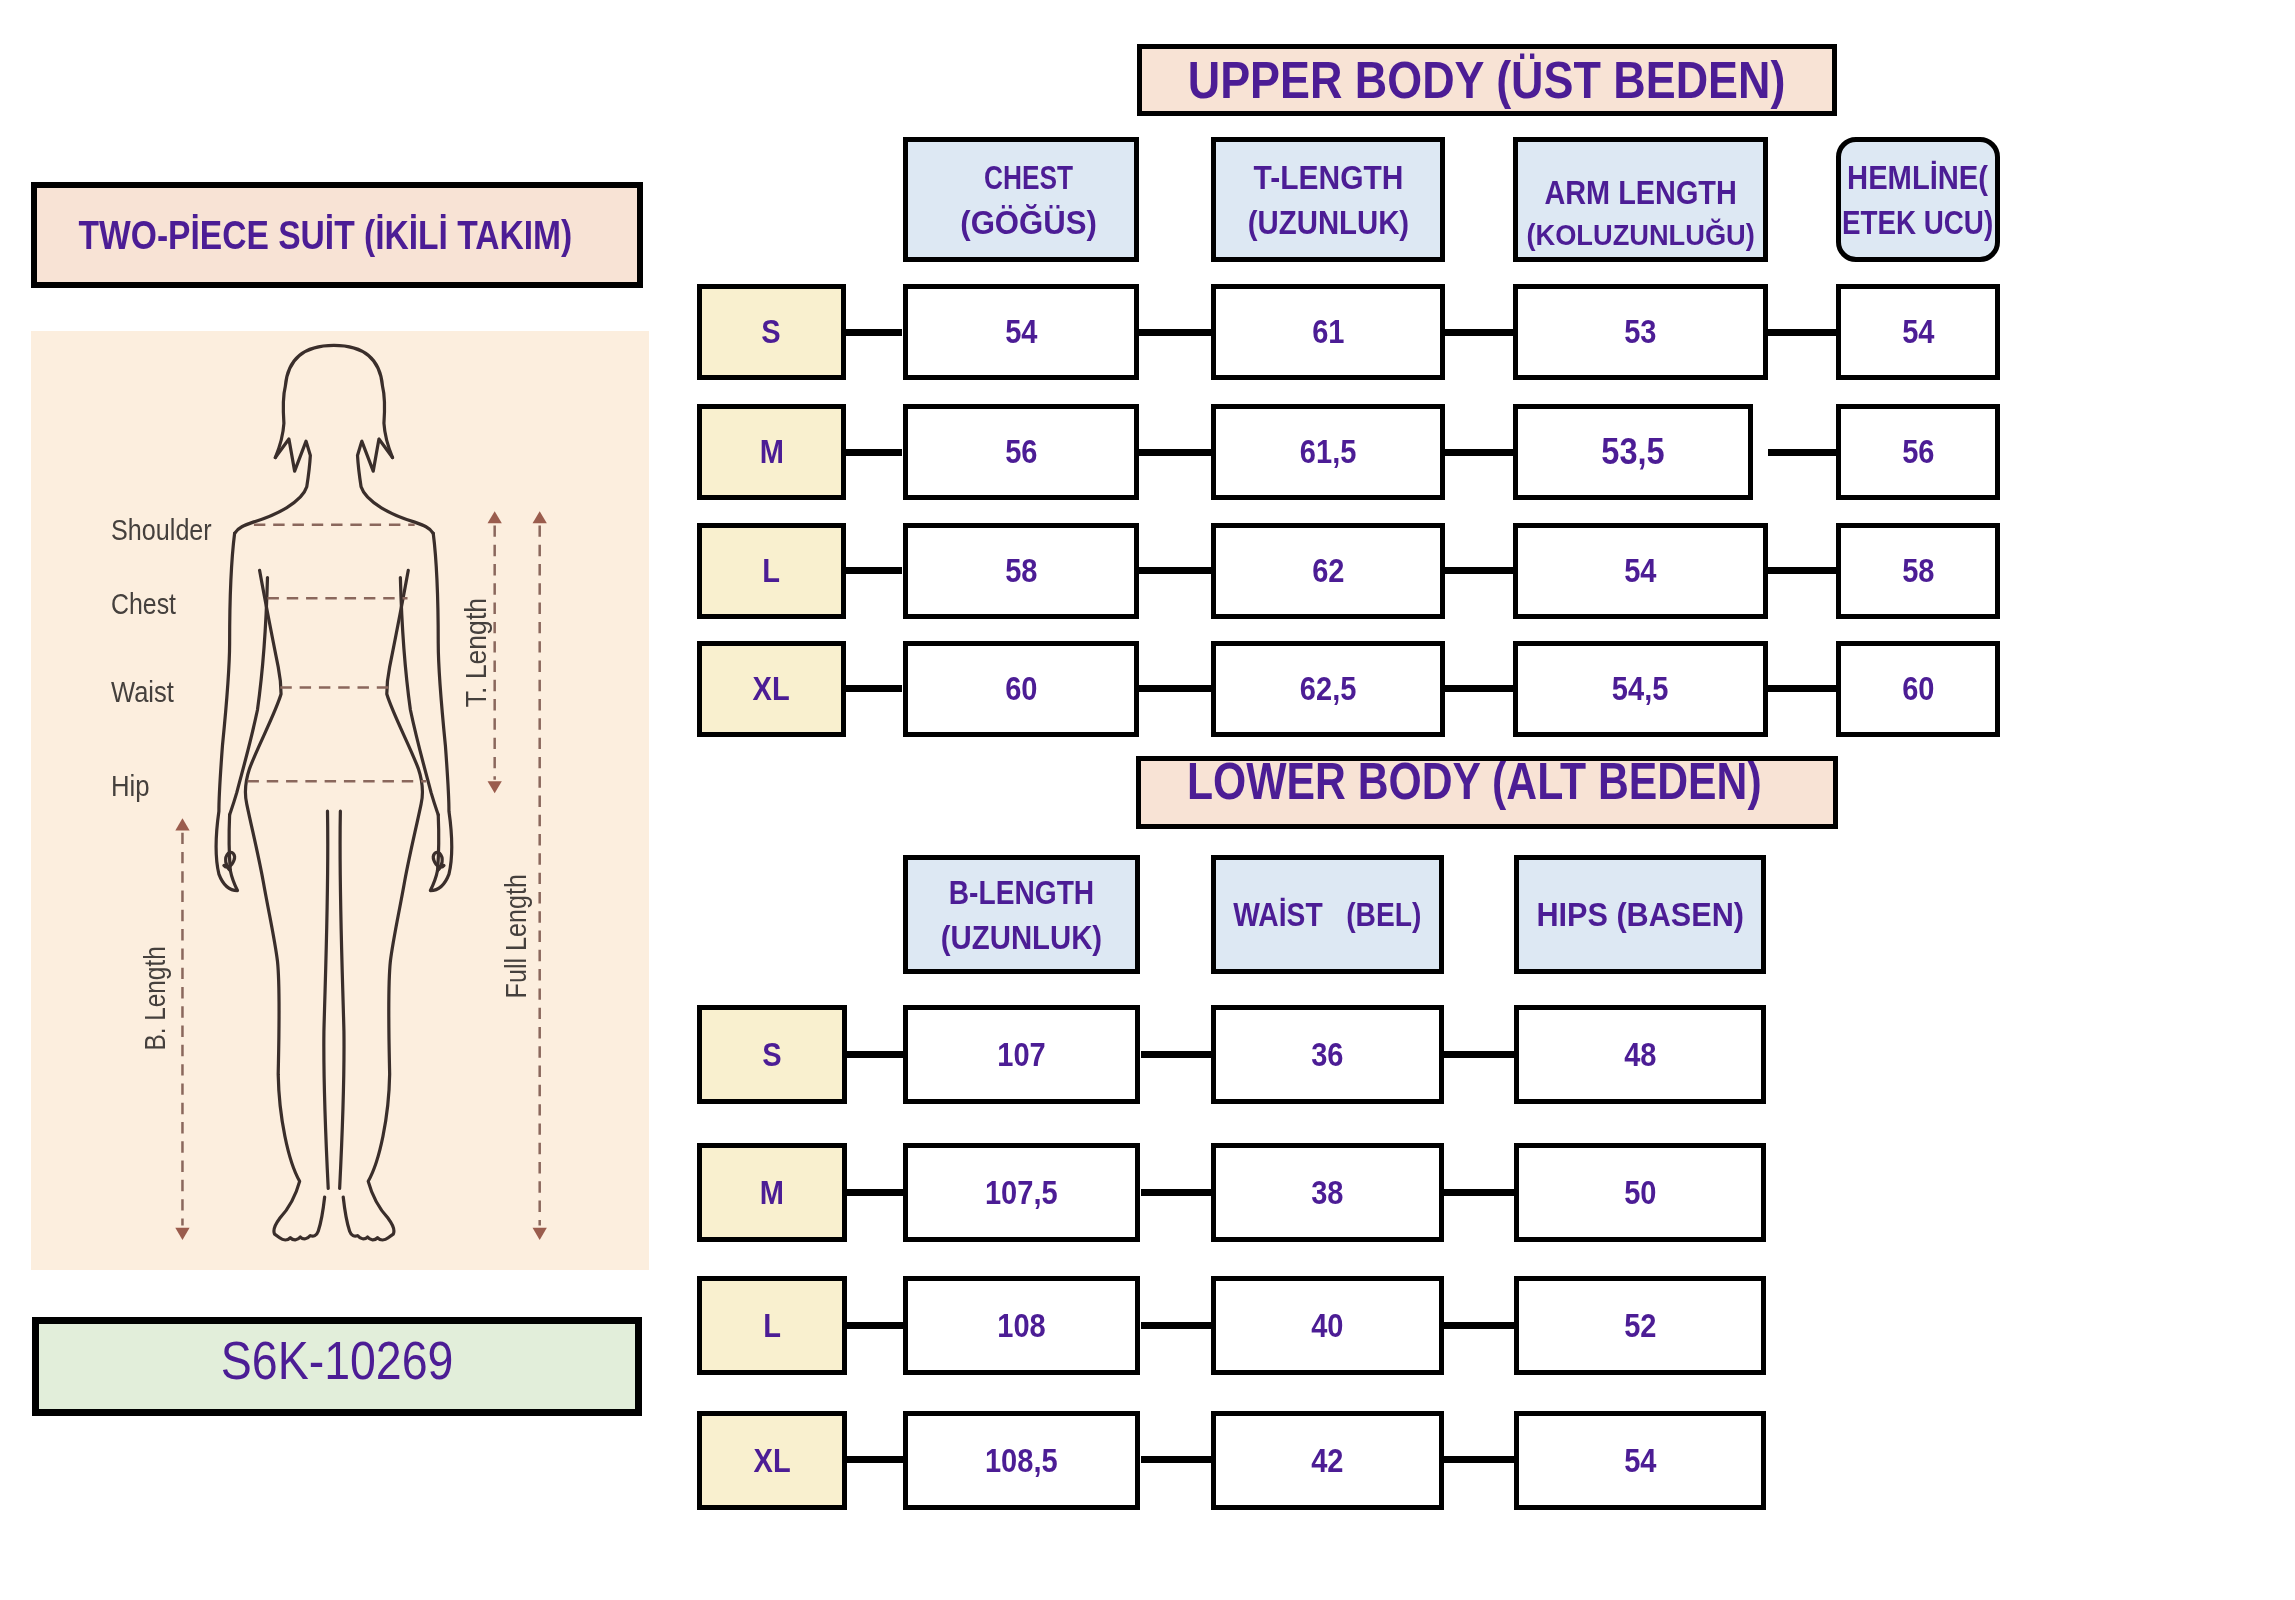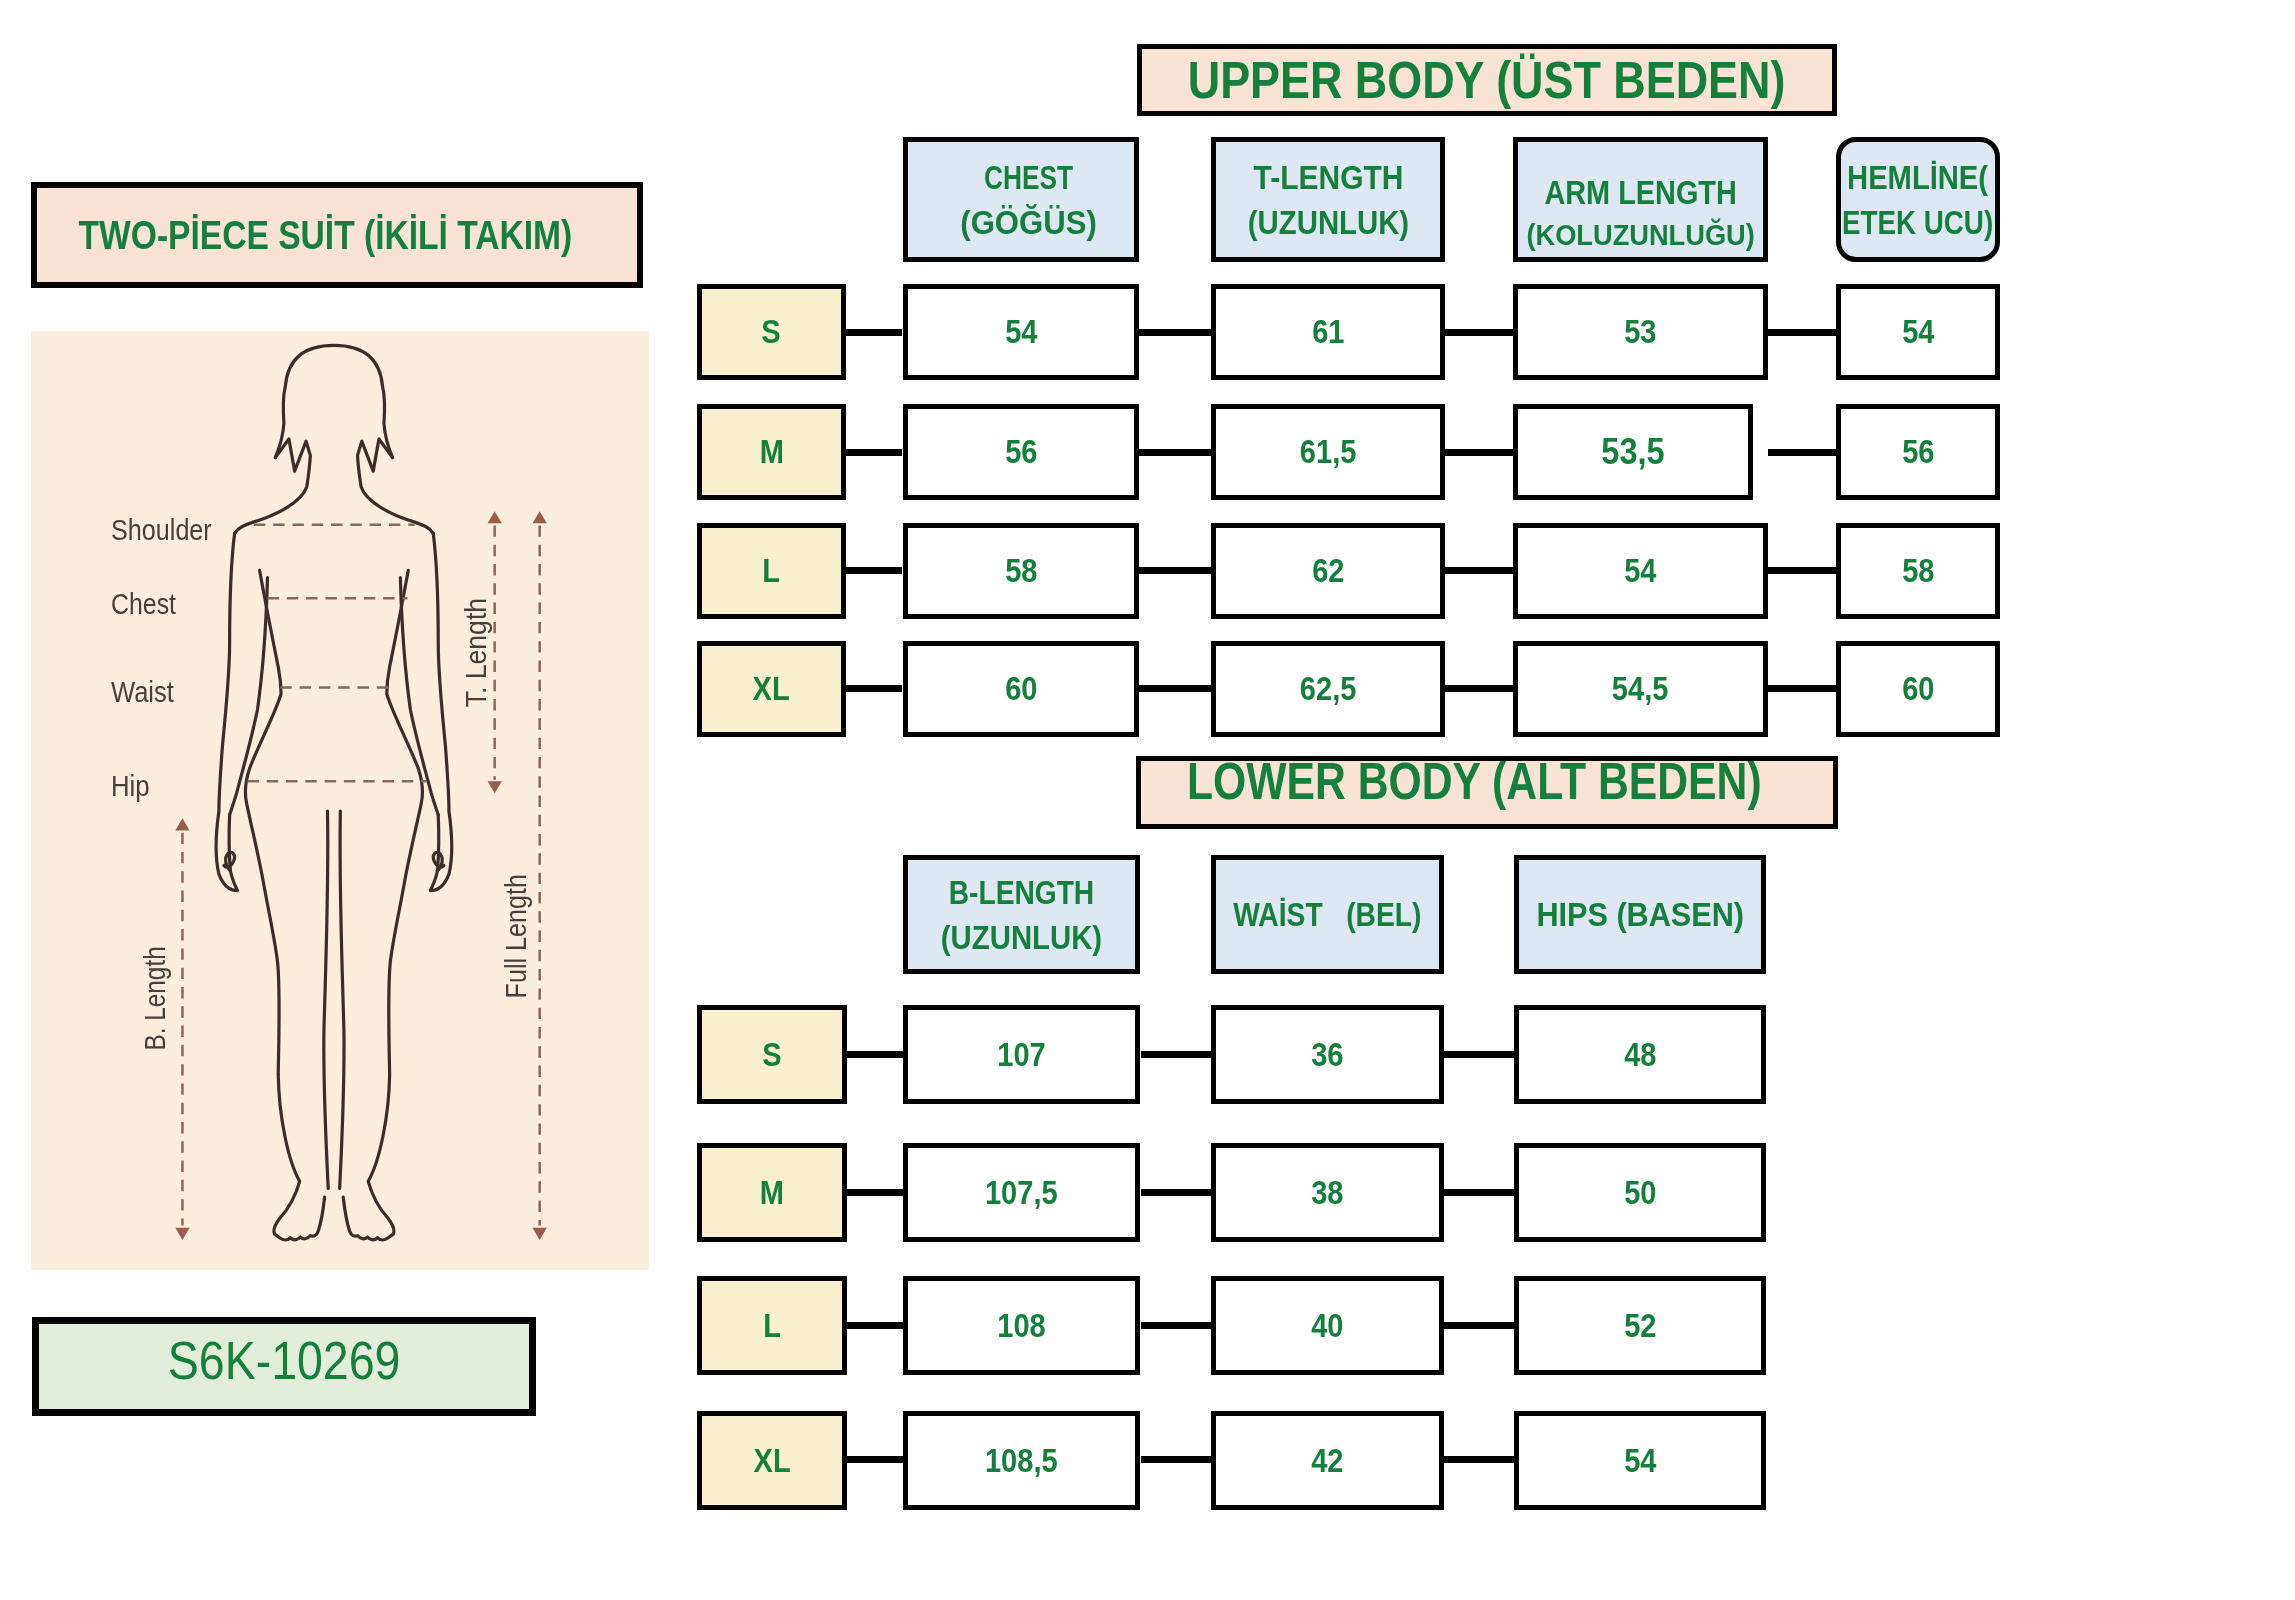--- a/index.html
+++ b/index.html
@@ -1,17 +1,17 @@
 <!DOCTYPE html>
 <html style="font-size:11.4px"><head>
 <meta charset="utf-8">
 <style>
 html,body{margin:0;padding:0;}
 body{width:2295px;height:1601px;position:relative;background:#ffffff;font-family:"Liberation Sans",sans-serif;overflow:hidden;}
-.b{position:absolute;box-sizing:border-box;border:5.7px solid #000;display:flex;align-items:center;justify-content:center;text-align:center;font-weight:bold;color:#15803d;white-space:nowrap;}
+.b{position:absolute;box-sizing:border-box;border:5.7px solid #000;display:flex;align-items:center;justify-content:center;text-align:center;font-weight:bold;color:#4c1d95;white-space:nowrap;}
 .ln{position:absolute;background:#000;height:7.1px;}
 .peach{background:#f8e3d5;}
 .blue{background:#dde8f3;}
 .yellow{background:#f9f0cf;}
 .white{background:#ffffff;}
 .tx{display:inline-block;white-space:pre;transform-origin:center center;}
 </style>
 </head>
 <body>
 
@@ -74,21 +74,21 @@
   <text x="112" y="396" textLength="91" lengthAdjust="spacingAndGlyphs">Chest</text>
   <text x="112" y="519" textLength="88" lengthAdjust="spacingAndGlyphs">Waist</text>
   <text x="112" y="651" textLength="54" lengthAdjust="spacingAndGlyphs">Hip</text>
   <text x="637" y="450" text-anchor="middle" font-size="40px" textLength="153" lengthAdjust="spacingAndGlyphs" transform="rotate(-90 637 450)">T. Length</text>
   <text x="693" y="847" text-anchor="middle" font-size="40px" textLength="174" lengthAdjust="spacingAndGlyphs" transform="rotate(-90 693 847)">Full Length</text>
   <text x="187" y="934" text-anchor="middle" font-size="40px" textLength="146" lengthAdjust="spacingAndGlyphs" transform="rotate(-90 187 934)">B. Length</text>
 </g>
 </svg>
 </div>
 
-<div class="b" style="left:32px;top:1317px;width:504px;height:99px;border-width:7.1px;background:#e2eeda;font-size:54px;font-weight:normal;padding-bottom:14px;">
+<div class="b" style="left:32px;top:1317px;width:610px;height:99px;border-width:7.1px;background:#e2eeda;font-size:54px;font-weight:normal;padding-bottom:14px;">
     <span class="tx" style="transform:scaleX(0.861);">S6K-10269</span>
   </div>
 
 <div class="b peach" style="left:1137px;top:44px;width:700px;height:72px;font-size:51px;">
     <span class="tx" style="transform:scaleX(0.880);">UPPER BODY (ÜST BEDEN)</span>
   </div>
 
 <div class="b blue" style="left:903px;top:137px;width:236px;height:125px;font-size:34px;line-height:45px;padding-left:14.3px;">
     <span>
       <span class="tx" style="display:block;transform:scaleX(0.772);">CHEST</span>

